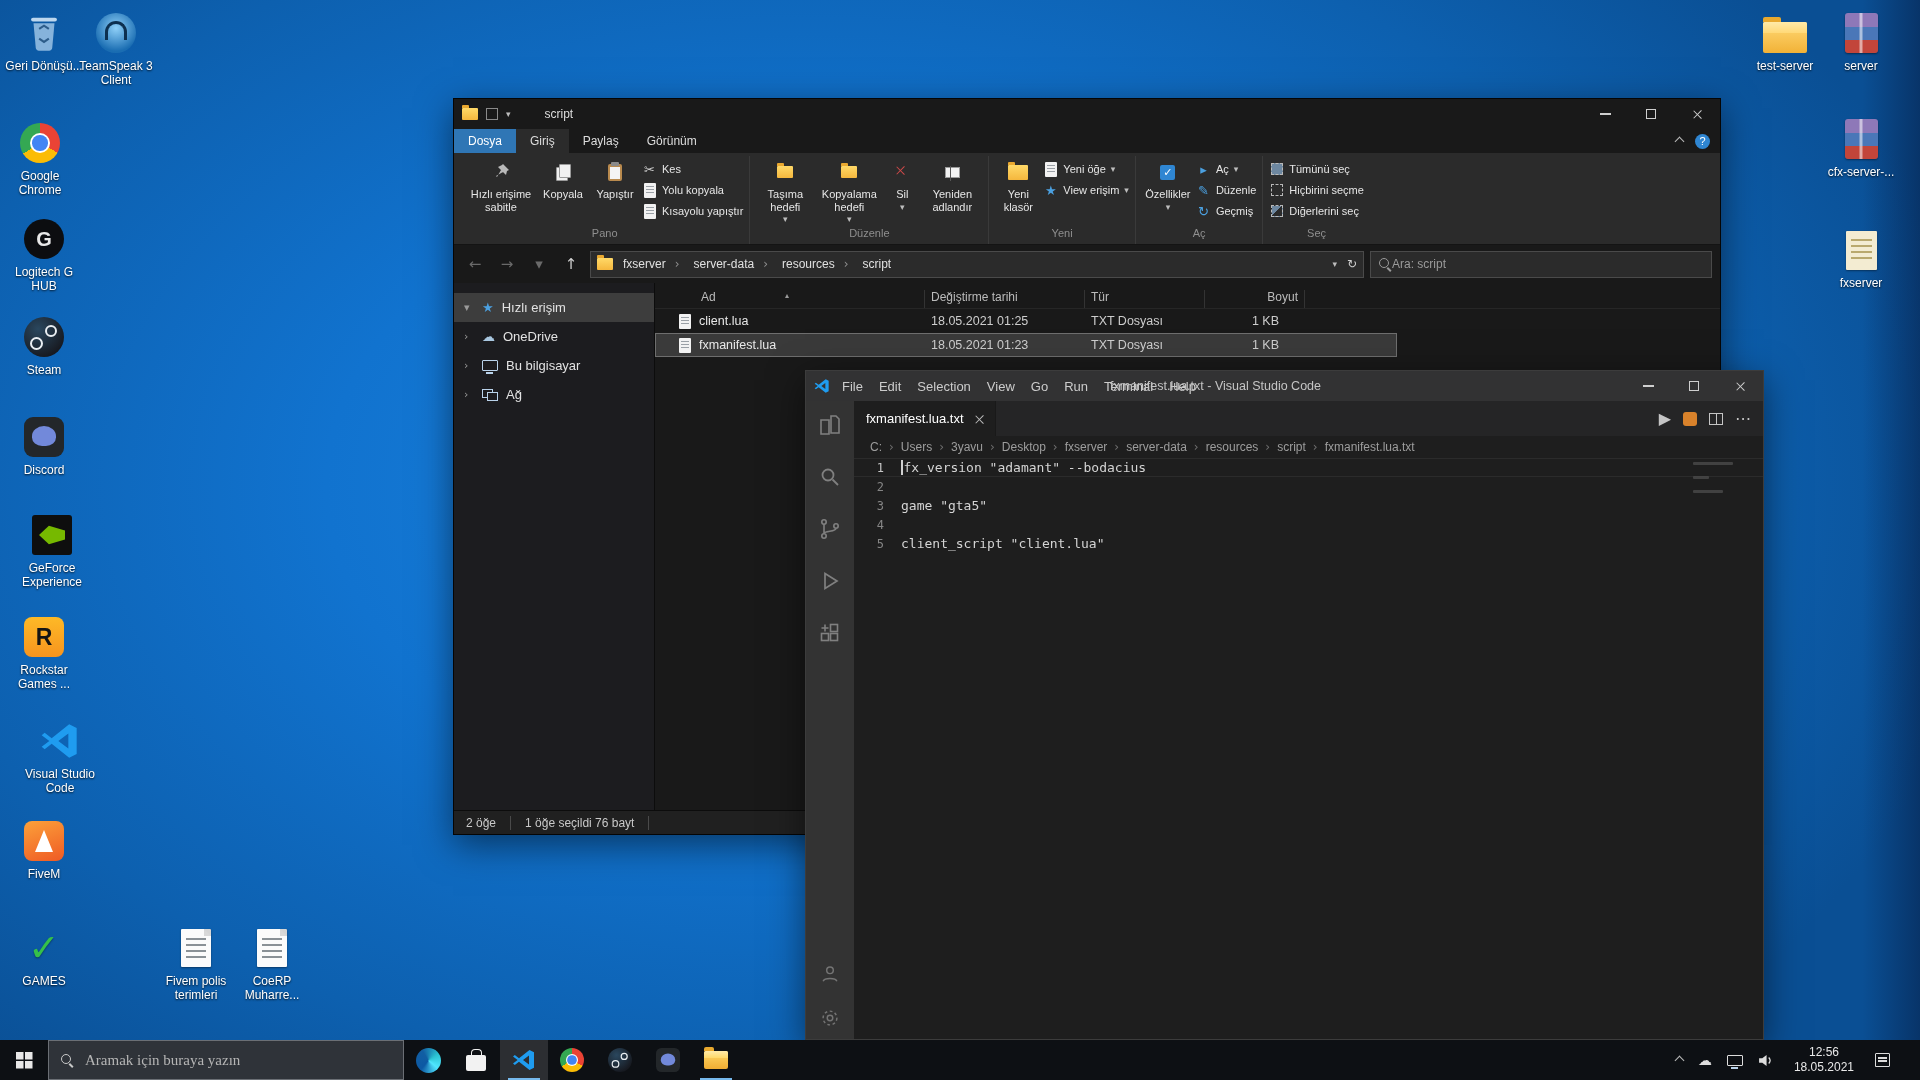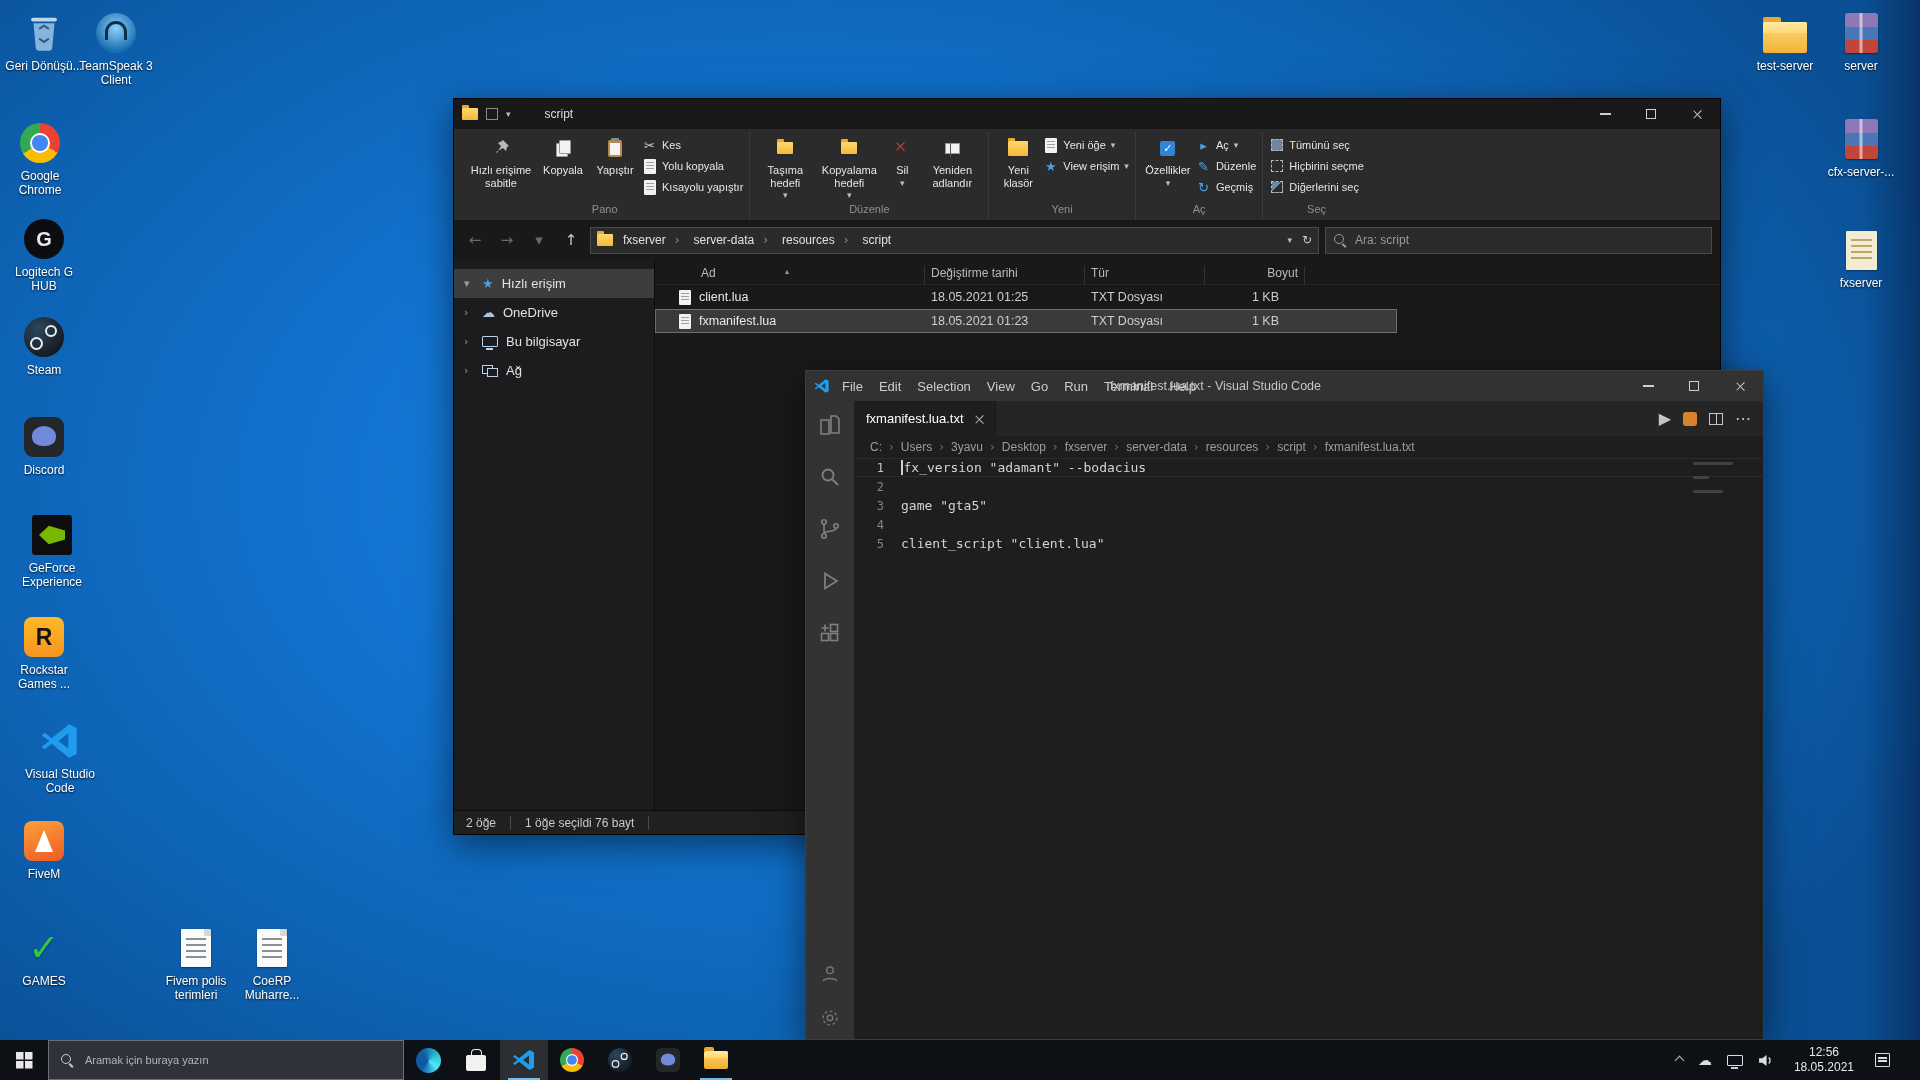--- a/index.html
+++ b/index.html
@@ -111,21 +111,21 @@
   .blue{color:#4ba0e0}
 
   .addr-row{height:38px;background:#191919;display:flex;align-items:center;gap:6px;padding:0 8px}
   .navbtn{width:26px;height:26px;display:flex;align-items:center;justify-content:center;font-size:15px;color:#d0d0d0}
   .navbtn.dim{color:#6a6a6a}
   .addr-box{flex:1;height:27px;background:#2b2b2b;border:1px solid #4a4a4a;display:flex;align-items:center;padding:0 6px;gap:6px}
   .crumb{padding:0 4px;color:#e0e0e0;display:flex;align-items:center}
   .crumb::after{content:"›";color:#8f8f8f;margin-left:9px;font-family:"DejaVu Sans",sans-serif}
   .crumb.last::after{content:""}
   .addr-right{margin-left:auto;display:flex;align-items:center;gap:10px;color:#cfcfcf}
-  .search-box{width:387px;height:27px;background:#2b2b2b;border:1px solid #4a4a4a;display:flex;align-items:center;gap:8px;padding:0 8px;color:#9a9a9a}
+  .search-box{width:342px;height:27px;background:#2b2b2b;border:1px solid #4a4a4a;display:flex;align-items:center;padding:0 8px;color:#9a9a9a}
   .search-box input{flex:1;background:transparent;border:none;outline:none;color:#ddd;font-size:12px;font-family:"Liberation Sans",sans-serif}
   .search-box input::placeholder{color:#9a9a9a}
 
   .ex-main{flex:1;display:flex;min-height:0}
   .ex-side{width:200px;background:#1c1c1f;padding-top:10px;font-size:13px}
   .side-item{height:29px;display:flex;align-items:center;gap:8px;padding-left:10px;color:#e2e2e2}
   .side-item.sel{background:#3d3d3d}
   .side-chev{color:#9a9a9a;font-size:11px;width:10px}
   .monitor-ic{position:relative;width:16px;height:11px;border:1.5px solid #b9d2ea;border-radius:1px;display:inline-block}
   .monitor-ic::after{content:"";position:absolute;left:3px;bottom:-4px;width:7px;height:2px;background:#b9d2ea}
@@ -180,21 +180,21 @@
 
   
   .taskbar{position:absolute;left:0;top:1040px;width:1920px;height:40px;background:#0d1014;display:flex;align-items:stretch;z-index:50;color:#e8e8e8}
   .tb-btn{width:48px;display:flex;align-items:center;justify-content:center;position:relative}
   .winlogo{display:inline-block;width:17px;height:17px;background:
     linear-gradient(#e8e8e8,#e8e8e8) 0 0/7.5px 7.5px no-repeat,
     linear-gradient(#e8e8e8,#e8e8e8) 9.5px 0/7.5px 7.5px no-repeat,
     linear-gradient(#e8e8e8,#e8e8e8) 0 9.5px/7.5px 7.5px no-repeat,
     linear-gradient(#e8e8e8,#e8e8e8) 9.5px 9.5px/7.5px 7.5px no-repeat}
   .tb-search{width:356px;background:#2f3339;border:1px solid #6b6f75;display:flex;align-items:center;gap:11px;padding:0 12px;color:#c9c9c9}
-  .tb-search input{flex:1;background:transparent;border:none;outline:none;color:#ddd;font-size:11px;font-family:Liberation Sans, sans-serif}
+  .tb-search input{flex:1;background:transparent;border:none;outline:none;color:#ddd;font-size:15px;font-family:Liberation Serif, serif}
   .tb-search input::placeholder{color:#b5b5b5}
   .tb-btn.open::after{content:"";position:absolute;left:8px;right:8px;bottom:0;height:2px;background:#76b9ed}
   .tb-btn.active{background:rgba(255,255,255,.13)}
   .edge-ic{width:25px;height:25px;border-radius:50%;background:conic-gradient(from 220deg,#0c59a4,#115ea3 30%,#2bc3d2 55%,#50e6ff 75%,#0c59a4)}
   .store-ic{position:relative;width:20px;height:16px;background:#f2f2f2;border-radius:2px;margin-top:5px}
   .store-ic::before{content:"";position:absolute;top:-6px;left:5px;width:9px;height:7px;border:1.6px solid #f2f2f2;border-bottom:none;border-radius:4px 4px 0 0}
   .vsc-small{width:24px;height:24px}
   .chrome-small{transform:scale(.6)}
   .steam-small{transform:scale(.6)}
   .disc-small{transform:scale(.6)}
@@ -352,20 +352,30 @@
         </div>
       <div>
           <span class="max-ic"></span>
         </div>
       <div>
           <span class="x-cross"></span>
         </div>
     </div>
   </div>
 
+  <div class="ex-tabs">
+    <div class="ex-tab file">Dosya</div>
+    <div class="ex-tab active">Giriş</div>
+    <div class="ex-tab">Paylaş</div>
+    <div class="ex-tab">Görünüm</div>
+    <div class="ex-tabs-right">
+      <span class="chev-up"></span>
+      <span class="help-dot">?</span>
+    </div>
+  </div>
 
   <div class="ribbon">
 
     <div class="rgroup">
       <div class="rbody">
         <div class="rbig" style="width:70px">
           <span class="ric">
             <svg width="20" height="20" viewBox="0 0 20 20">
                 <path d="M12 2l6 6-2 1-1 4-5-5-4 7-1-1 7-4-5-5 4-2z" fill="#b9b9b9"></path>
               </svg>

